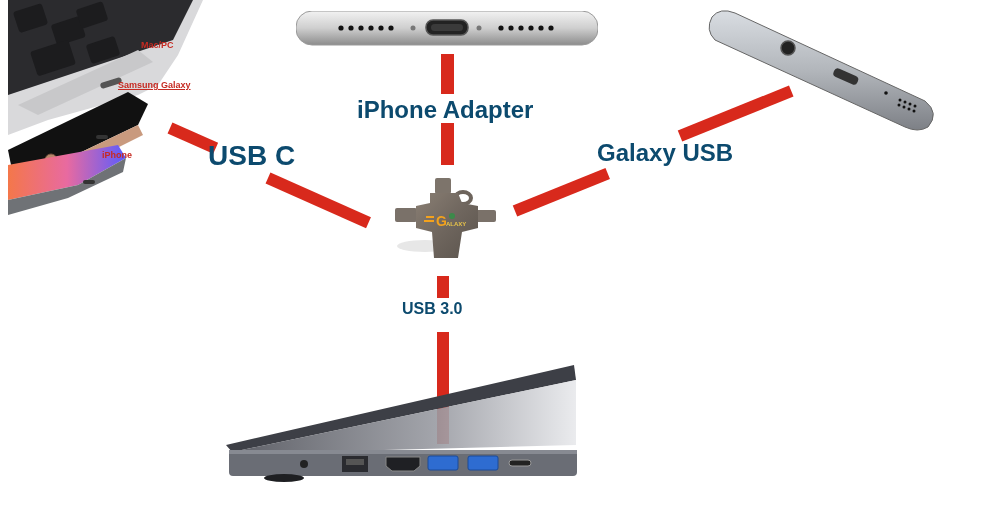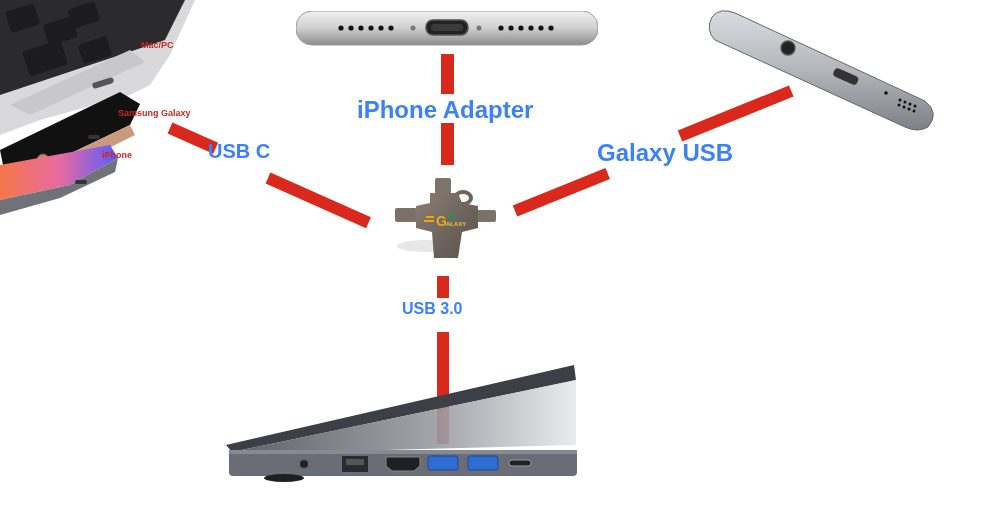--- a/index.html
+++ b/index.html
@@ -1,26 +1,26 @@
 <!DOCTYPE html>
 <html><head>
 <meta charset="utf-8">
 <style>
   html, body { margin:0; padding:0; }
   body { width:1002px; height:517px; background:#ffffff; position:relative; overflow:hidden; font-family:"Liberation Sans", sans-serif; }
   .abs { position:absolute; }
   .line { position:absolute; background:#d8291c; transform-origin:0 50%; }
-  .label { position:absolute; color:#3b82f6; font-weight:bold; font-family:"Liberation Sans", sans-serif; white-space:nowrap; }
+  .label { position:absolute; color:#0c4a6e; font-weight:bold; font-family:"Liberation Sans", sans-serif; white-space:nowrap; }
   .small-label { position:absolute; color:#c62a22; font-weight:bold; font-size:9px; font-family:"Liberation Sans", sans-serif; white-space:nowrap; }
   svg { position:absolute; }
 </style>
 </head>
 <body>
 
-<div class="abs" style="left:0;top:0;width:200px;height:220px;">
+<div class="abs" style="left:0;top:0;width:200px;height:220px;padding-left:8px;">
   <svg width="200" height="220" viewBox="0 0 200 220">
 
     <path d="M0,0 L195,0 L170,55 L150,85 L130,95 L40,120 L0,135 Z" fill="#d9d9db"></path>
     <path d="M0,0 L185,0 L165,40 L0,95 Z" fill="#2b2b2e"></path>
 
     <rect x="8" y="8" width="30" height="22" rx="3" fill="#1c1c1e" transform="rotate(-18 20 20)"></rect>
     <rect x="45" y="20" width="30" height="22" rx="3" fill="#1c1c1e" transform="rotate(-18 60 30)"></rect>
     <rect x="70" y="5" width="28" height="20" rx="3" fill="#1c1c1e" transform="rotate(-18 84 15)"></rect>
     <rect x="25" y="45" width="40" height="26" rx="3" fill="#1c1c1e" transform="rotate(-18 45 58)"></rect>
     <rect x="80" y="40" width="30" height="20" rx="3" fill="#1c1c1e" transform="rotate(-18 95 50)"></rect>
@@ -40,21 +40,21 @@
         <stop offset="0" stop-color="#f4774a"></stop>
         <stop offset="0.5" stop-color="#e86aa0"></stop>
         <stop offset="1" stop-color="#5a5cff"></stop>
       </linearGradient>
     </defs>
     <path d="M0,165 L110,145 L118,158 L70,185 L0,200 Z" fill="url(#iphGrad)"></path>
     <path d="M0,200 L70,185 L118,158 L115,172 L60,198 L0,215 Z" fill="#6f7276"></path>
     <rect x="75" y="180" width="12" height="4" rx="2" fill="#333"></rect>
   </svg>
   <span class="small-label" style="left:141px;top:40px;">Mac/PC</span>
-  <span class="small-label" style="left:118px;top:108px;">Samsung Galaxy</span>
+  <span class="small-label" style="left:118px;top:80px;text-decoration:underline;">Samsung Galaxy</span>
   <span class="small-label" style="left:102px;top:150px;">iPhone</span>
 </div>
 
 <div class="abs" style="left:296px;top:11px;width:302px;height:36px;">
   <svg width="302" height="36" viewBox="0 0 302 36">
     <defs>
       <linearGradient id="iphEdge" x1="0" y1="0" x2="0" y2="1">
         <stop offset="0" stop-color="#f2f2f2"></stop>
         <stop offset="0.5" stop-color="#cfcfcf"></stop>
         <stop offset="1" stop-color="#8c8c8c"></stop>
@@ -114,21 +114,21 @@
 <div class="line" style="left:170px;top:122px;width:50px;height:12px;transform:rotate(24deg);"></div>
 <div class="line" style="left:268px;top:172px;width:110px;height:12px;transform:rotate(24deg);"></div>
 
 <div class="line" style="left:680px;top:130px;width:120px;height:12px;transform:rotate(-22deg);"></div>
 <div class="line" style="left:515px;top:205px;width:100px;height:12px;transform:rotate(-22deg);"></div>
 
 <div class="line" style="left:437px;top:276px;width:12px;height:22px;transform:none;"></div>
 <div class="line" style="left:437px;top:332px;width:12px;height:112px;transform:none;"></div>
 
 <span class="label" style="left:357px;top:96px;font-size:24px;">iPhone Adapter</span>
-<span class="label" style="left:208px;top:140px;font-size:20px;">USB C</span>
+<span class="label" style="left:208px;top:140px;font-size:28px;">USB C</span>
 <span class="label" style="left:597px;top:139px;font-size:24px;">Galaxy USB</span>
 <span class="label" style="left:402px;top:300px;font-size:16px;">USB 3.0</span>
 
 <div class="abs" style="left:380px;top:168px;width:135px;height:100px;">
   <svg width="135" height="100" viewBox="0 0 135 100">
     <defs>
       <linearGradient id="metal" x1="0" y1="0" x2="1" y2="1">
         <stop offset="0" stop-color="#8a7f74"></stop>
         <stop offset="0.5" stop-color="#6f665e"></stop>
         <stop offset="1" stop-color="#5a534c"></stop>

